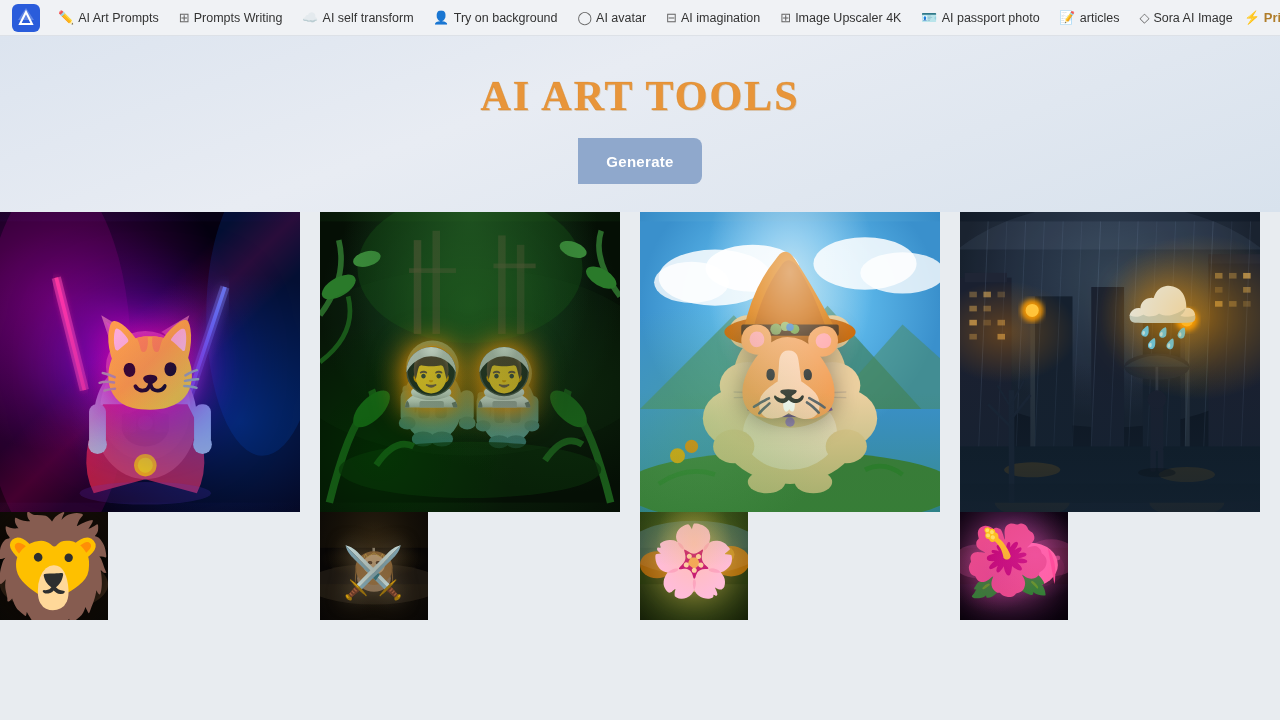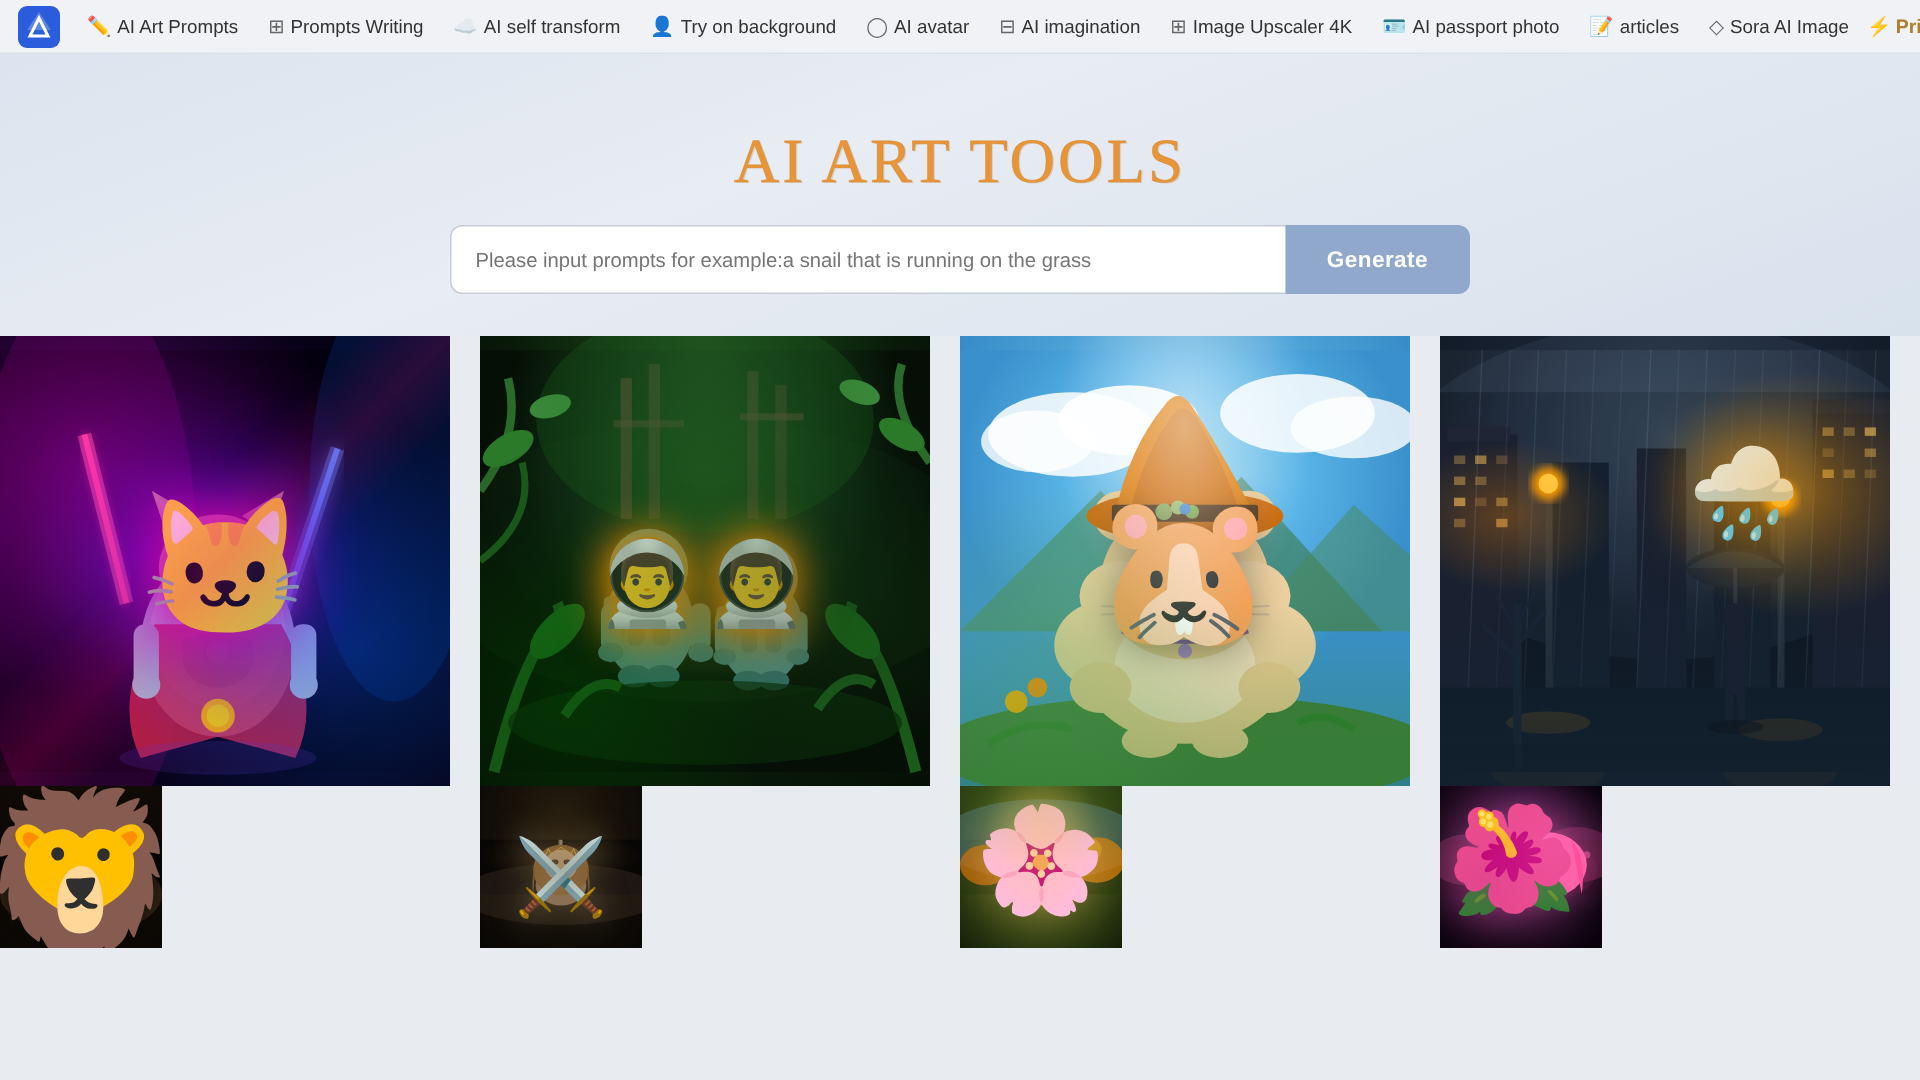--- a/index.html
+++ b/index.html
@@ -57,27 +57,26 @@
     }
 
     
     .hero {
       background: linear-gradient(160deg, #dce4ef 0%, #e8ecf3 40%, #d8e2ed 100%);
       text-align: center;
       padding: 36px 20px 28px;
     }
     .hero-title {
       font-size: 42px;
-      font-weight: 400;
+      font-weight: 700;
       color: #e8953a;
       letter-spacing: 2px;
       font-family: 'Georgia', serif;
       text-shadow: 1px 1px 0 rgba(180,100,0,0.2);
       margin-bottom: 18px;
-      margin-top: 12px;
       
       -webkit-text-stroke: 0.5px rgba(200,120,20,0.4);
     }
     .hero-subtitle {
       font-size: 16px;
       color: #444;
       line-height: 1.7;
       max-width: 780px;
       margin: 0 auto 24px;
     }
@@ -375,21 +374,20 @@
       <span style="color:#b07d2a;">⚡</span>
       <span>Pricing</span>
     </div>
 
   </div>
 </nav>
 
 <section class="hero">
   <h1 class="hero-title">AI ART TOOLS</h1>
   <div class="prompt-area">
-    <input class="prompt-input" type="text" placeholder="Please input prompts for example:a snail that is running on the grass" style="">
     <button class="generate-btn">
       <span>Generate</span>
     </button>
   </div>
 </section>
 
 <div class="gallery-section">
   <div class="gallery-row">
 
     <div class="gallery-item">

